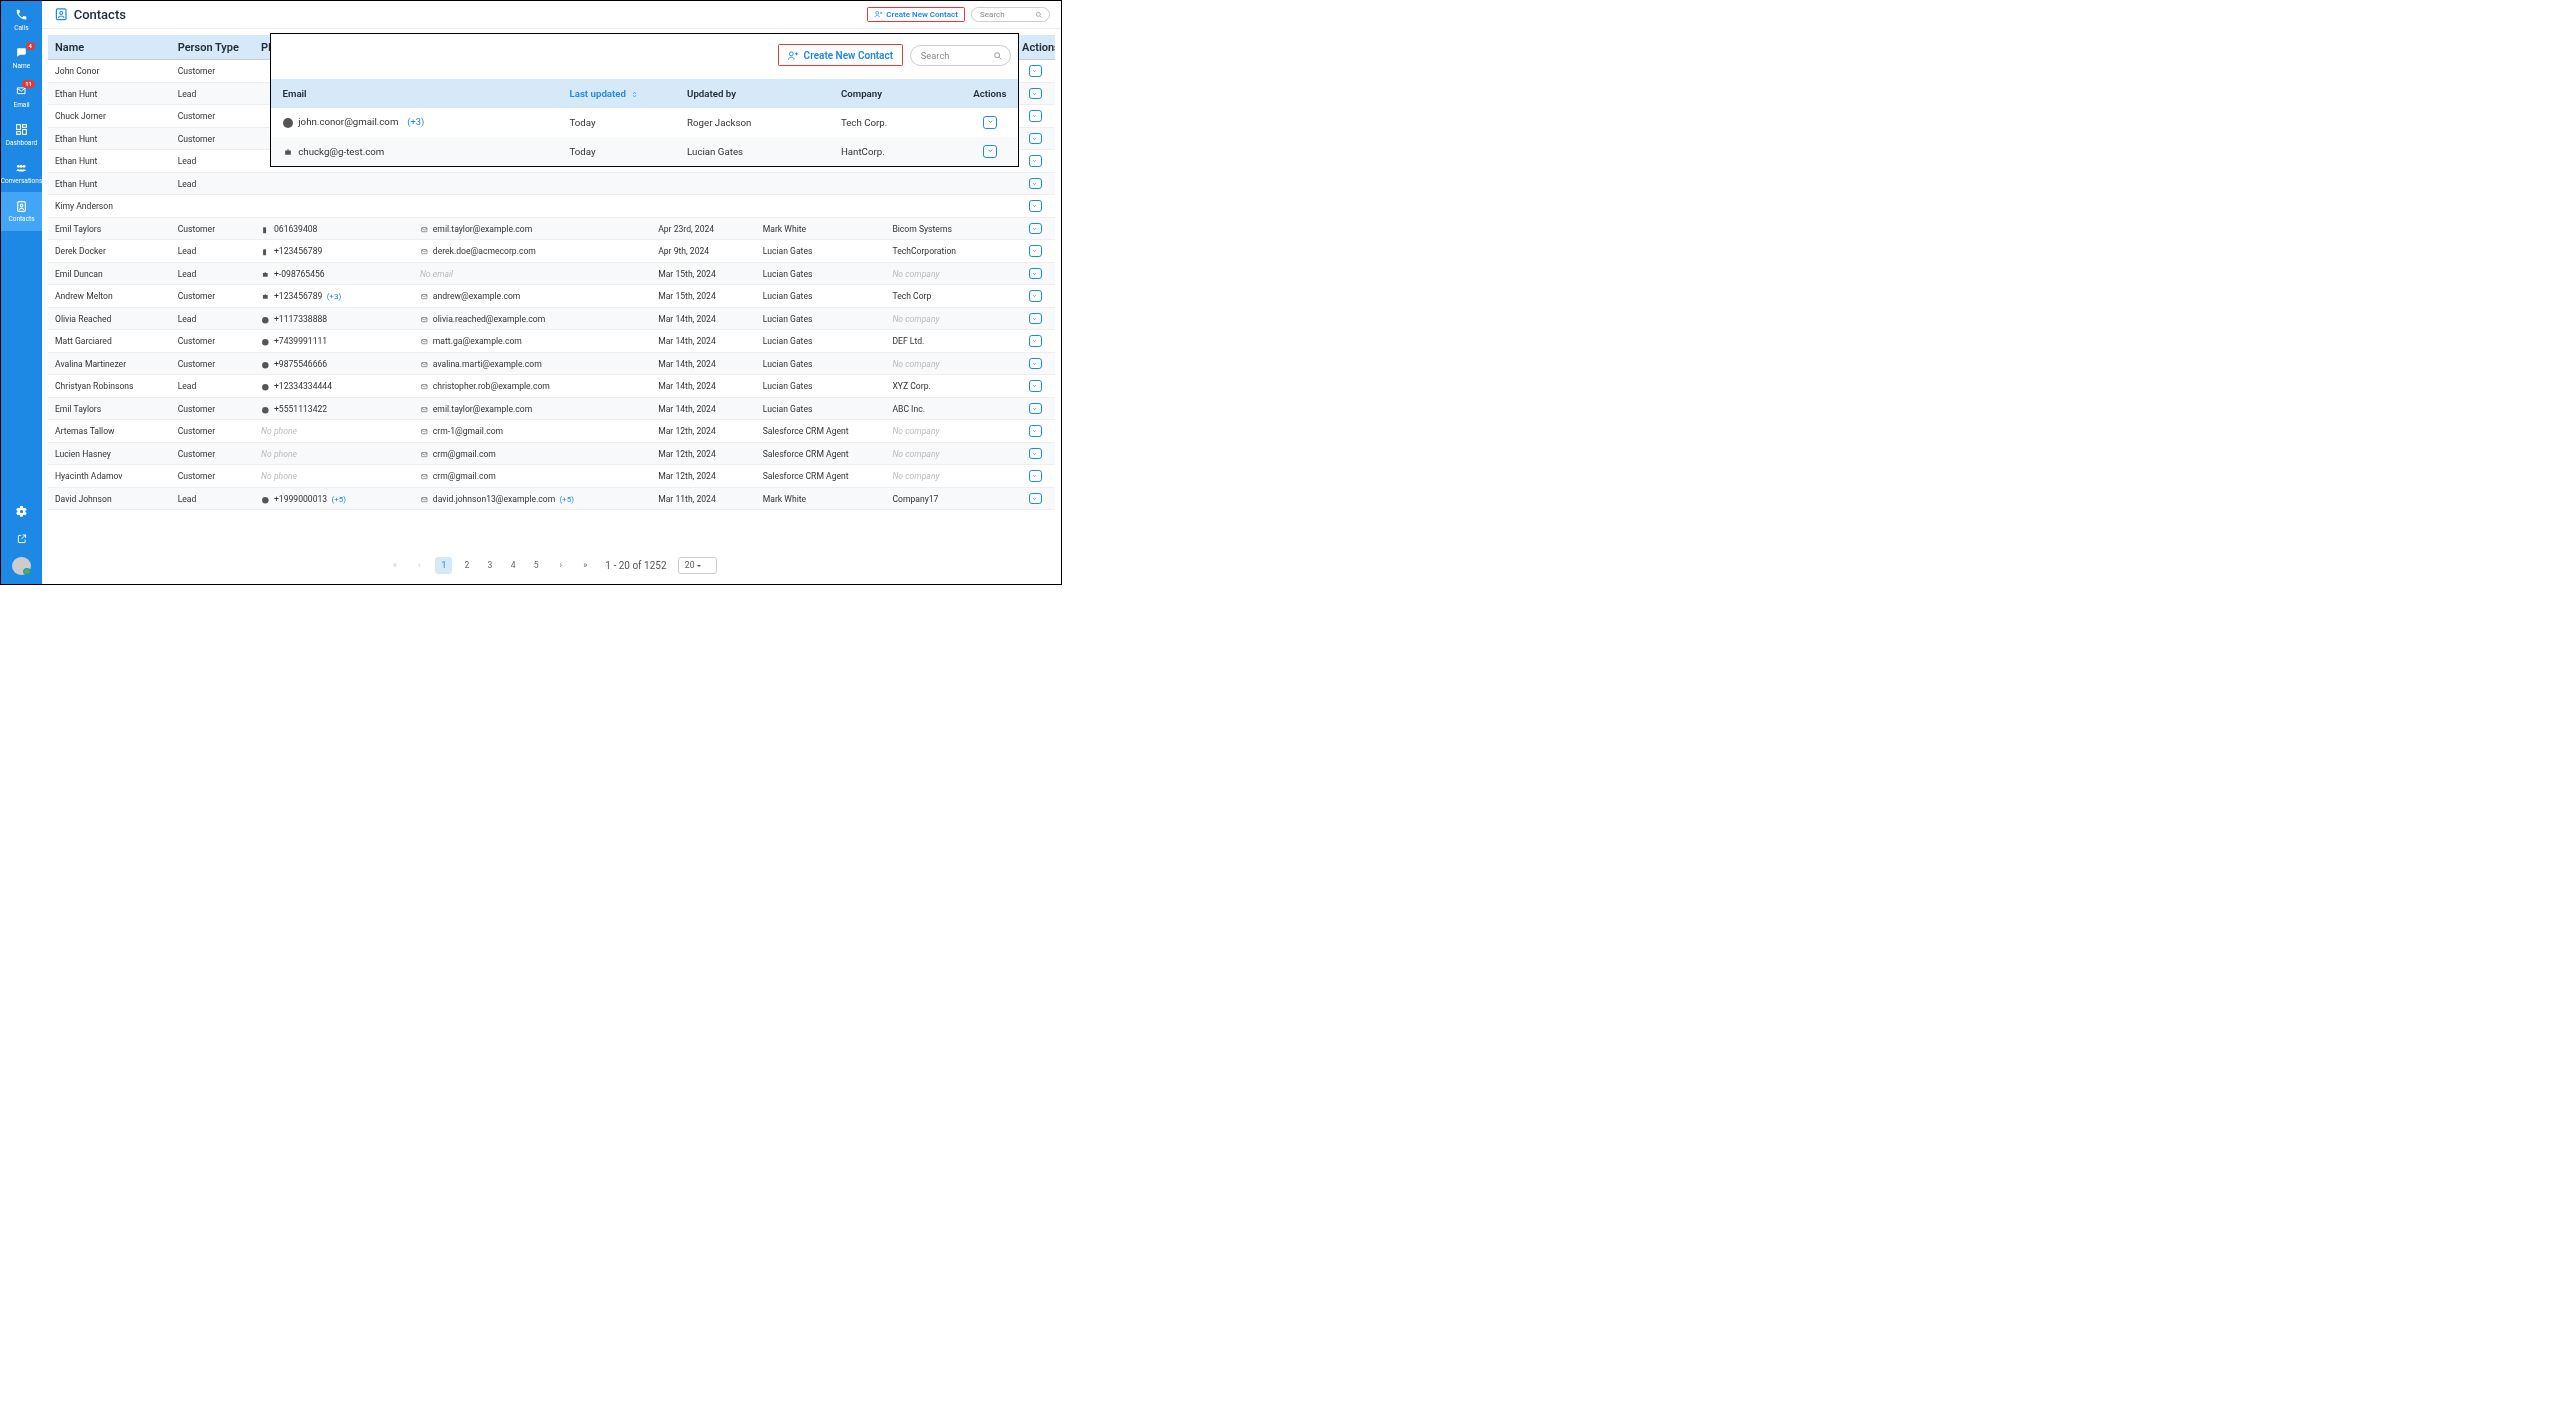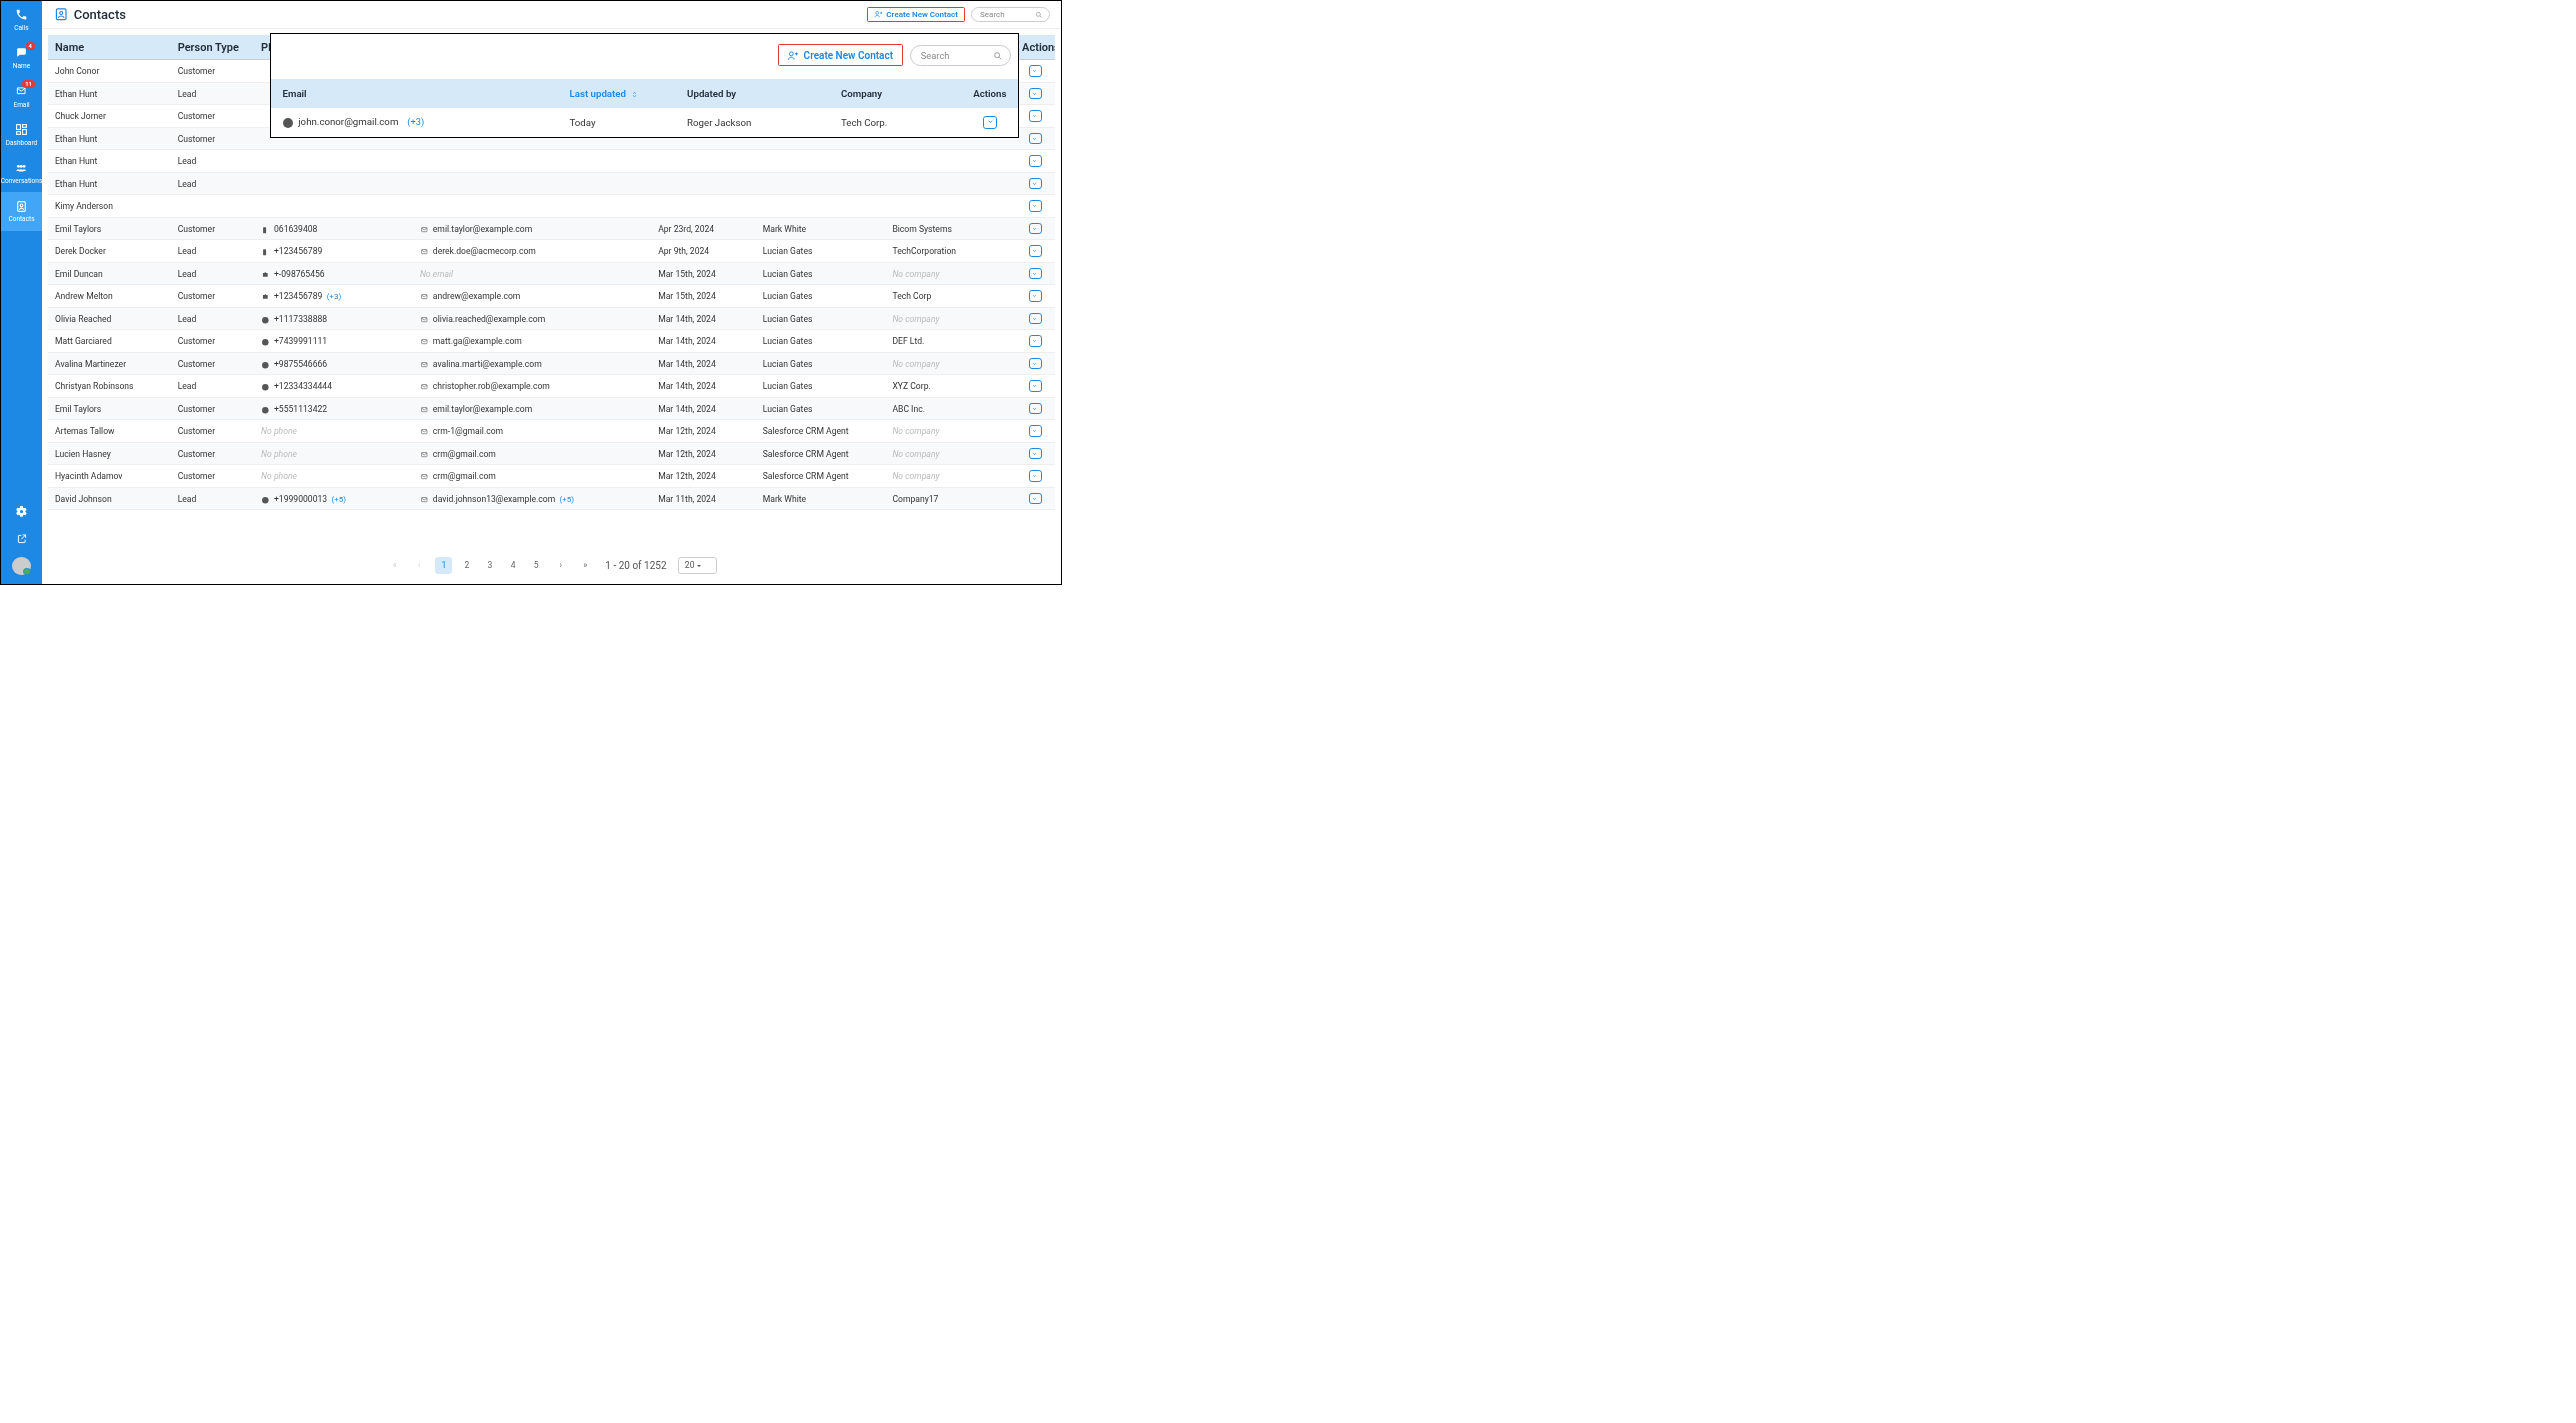--- a/index.html
+++ b/index.html
@@ -752,20 +752,35 @@
     <td><span class="ov-icon"></span>john.conor@gmail.com<span class="extra-count" style="font-size:9.3px">&nbsp;&nbsp;(+3)</span></td>
     <td>Today</td>
     <td>Roger Jackson</td>
     <td>Tech Corp.</td>
     <td style="text-align:center"><span class="ov-action">
                     <svg width="8.6" height="7.2" viewBox="0 0 24 24" fill="none" stroke="#1e88e5" stroke-width="3">
                       <path d="M6 9l6 6 6-6"></path>
                     </svg>
                   </span></td>
               </tr>
+              <tr>
+    <td><span style="display:inline-flex;width:10px;height:8.6px;margin-right:5.8px;vertical-align:middle">
+                    <svg width="10" height="8.6" viewBox="0 0 24 24" fill="#555">
+                      <path d="M10 4h4v3h5a1 1 0 0 1 1 1v10a1 1 0 0 1-1 1H5a1 1 0 0 1-1-1V8a1 1 0 0 1 1-1h5Z"></path>
+                    </svg>
+                  </span>chuckg@g-test.com</td>
+    <td>Today</td>
+    <td>Lucian Gates</td>
+    <td>HantCorp.</td>
+    <td style="text-align:center"><span class="ov-action">
+                    <svg width="8.6" height="7.2" viewBox="0 0 24 24" fill="none" stroke="#1e88e5" stroke-width="3">
+                      <path d="M6 9l6 6 6-6"></path>
+                    </svg>
+                  </span></td>
+              </tr>
             </tbody>
         </table>
       </div>
 
       <div class="pagination">
         <div class="page-arrow disabled">«</div>
         <div class="page-arrow disabled">‹</div>
         <div id="page-nums" style="display:flex;gap:5.8px">
             <div class="page-num active">1</div>
             <div class="page-num">2</div>

